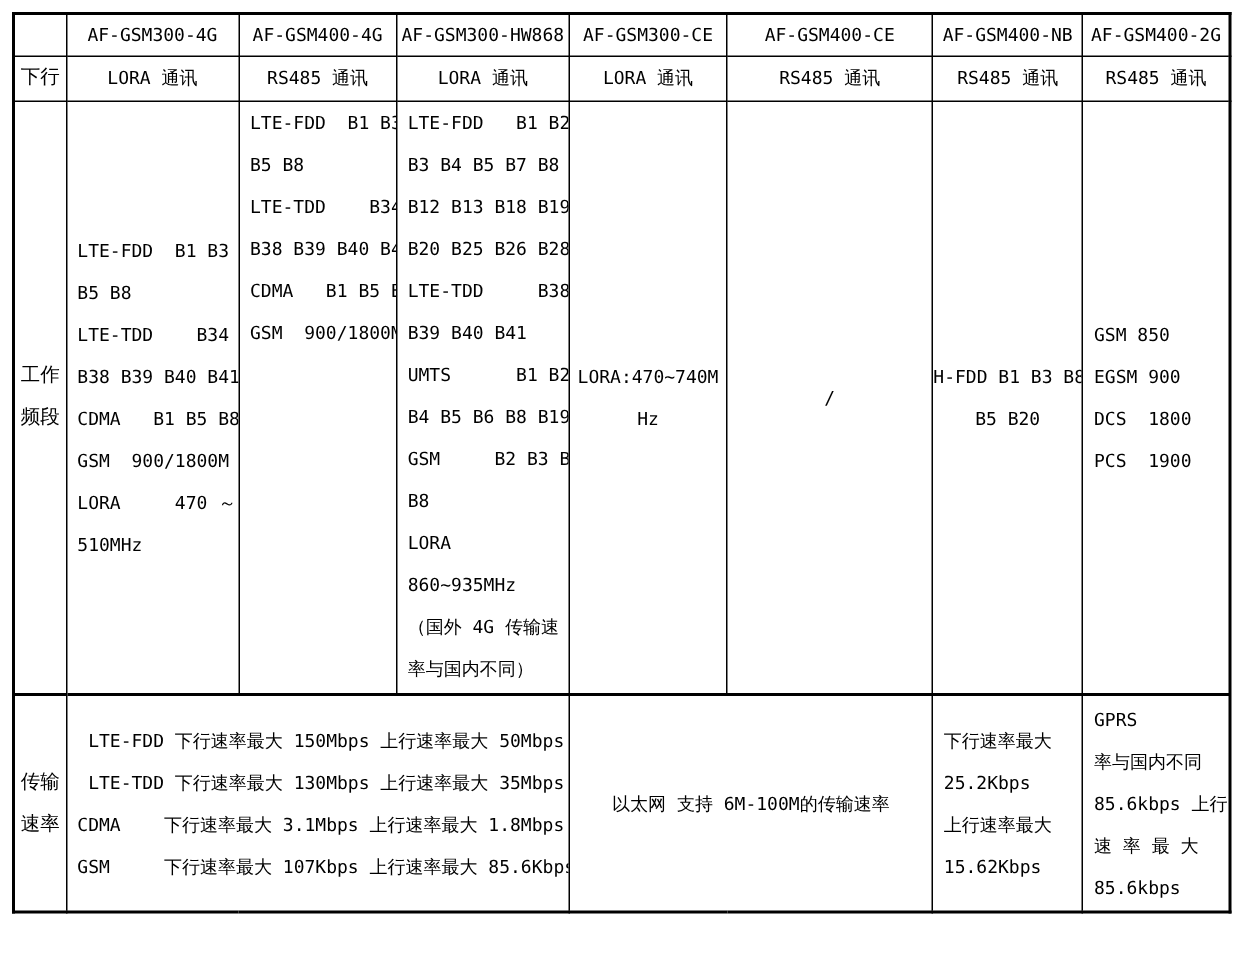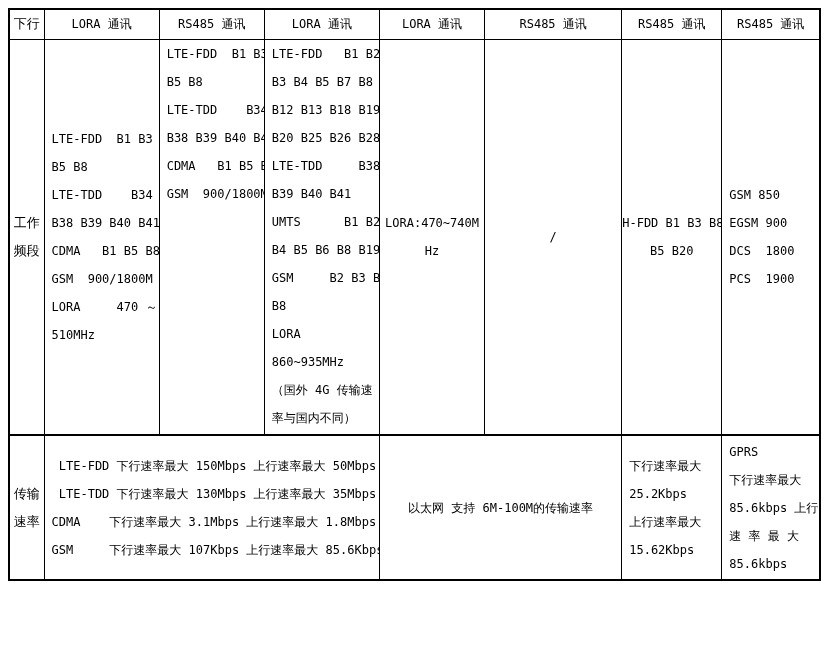--- a/index.html
+++ b/index.html
@@ -44,20 +44,30 @@
       <col style="width:115px">
       <col style="width:105px">
       <col style="width:115px">
     <col style="width:105px">
       <col style="width:137px">
       <col style="width:100px">
       <col style="width:98px">
   </colgroup>
 
   <tbody>
+      <tr class="r-head">
+    <th></th>
+    <th>AF-GSM300-4G</th>
+    <th>AF-GSM400-4G</th>
+    <th>AF-GSM300-HW868</th>
+    <th>AF-GSM300-CE</th>
+    <th>AF-GSM400-CE</th>
+    <th>AF-GSM400-NB</th>
+    <th>AF-GSM400-2G</th>
+  </tr>
 
   <tr class="r-down">
     <td class="label">下行</td>
     <td>LORA 通讯</td>
     <td>RS485 通讯</td>
     <td>LORA 通讯</td>
     <td>LORA 通讯</td>
     <td>RS485 通讯</td>
     <td>RS485 通讯</td>
     <td>RS485 通讯</td>
@@ -112,19 +122,19 @@
     <td class="pre l rate-main" colspan="3"> LTE-FDD 下行速率最大 150Mbps 上行速率最大 50Mbps
  LTE-TDD 下行速率最大 130Mbps 上行速率最大 35Mbps
 CDMA    下行速率最大 3.1Mbps 上行速率最大 1.8Mbps
 GSM     下行速率最大 107Kbps 上行速率最大 85.6Kbps</td>
     <td class="pre" colspan="2">以太网 支持 6M-100M的传输速率</td>
     <td class="pre l">下行速率最大
 25.2Kbps
 上行速率最大
 15.62Kbps</td>
     <td class="pre l">GPRS
-下行速率最大
+率与国内不同
 85.6kbps 上行
 速 率 最 大
 85.6kbps</td>
   </tr>
 </tbody>
   </table>
 
 </body></html>

